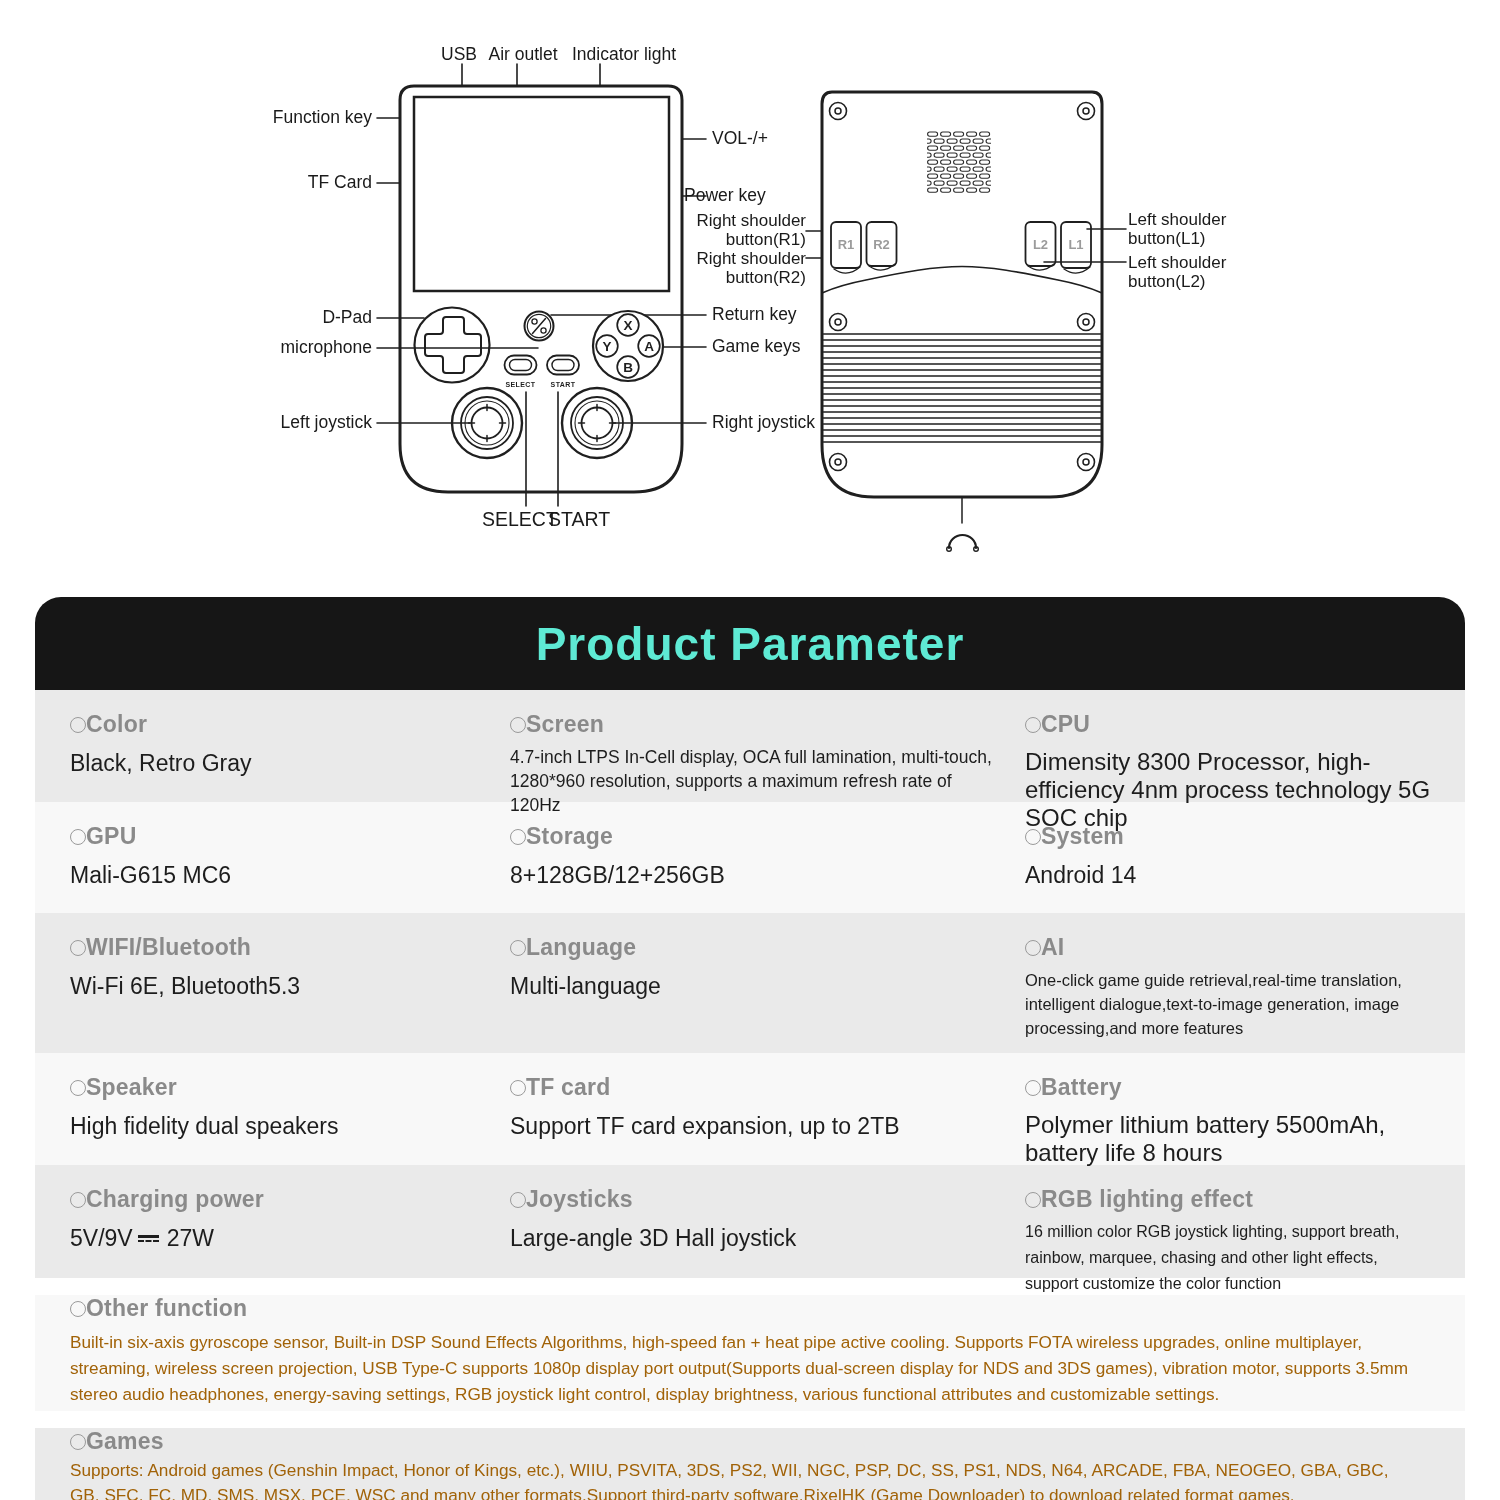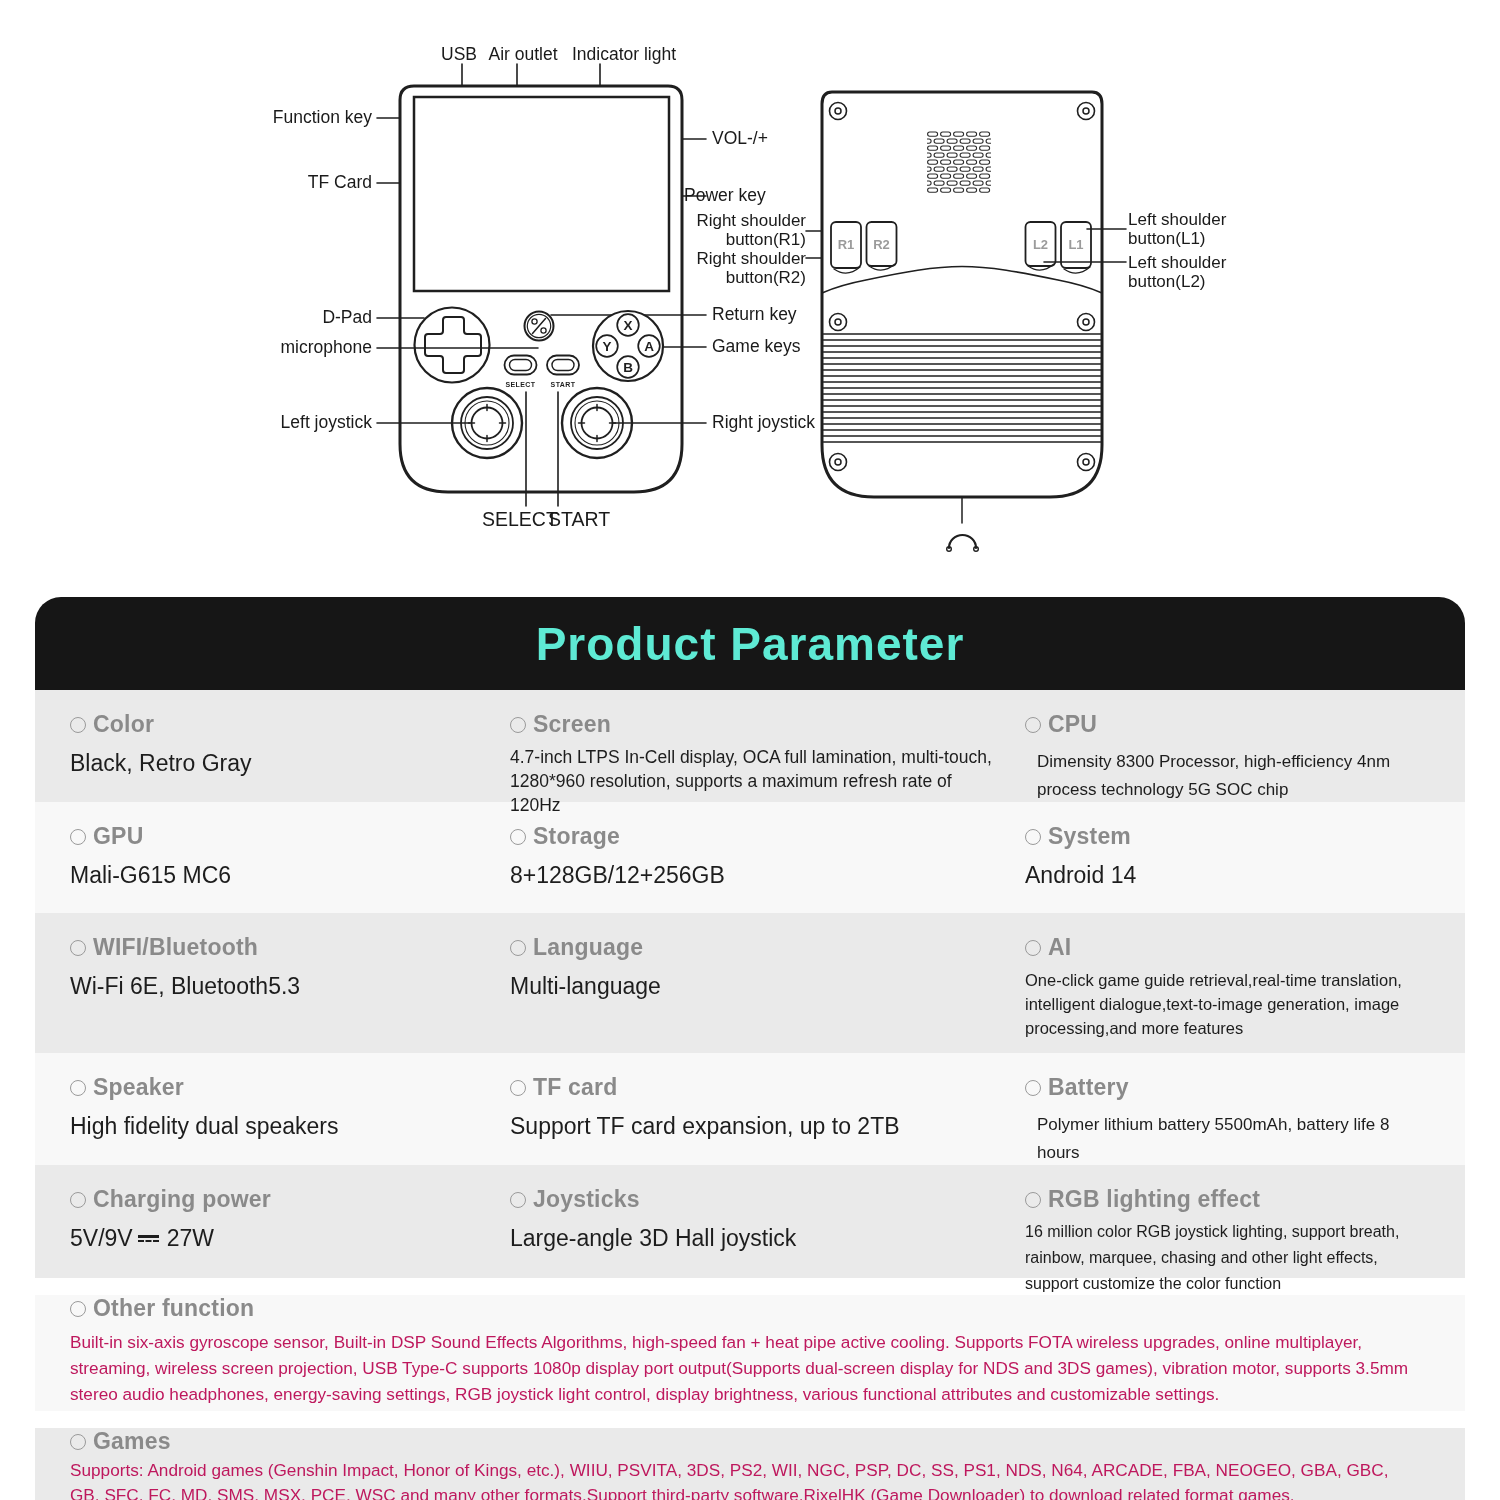--- a/index.html
+++ b/index.html
@@ -17,30 +17,30 @@
   .panel{position:absolute;left:35px;top:597px;width:1430px;}
   .panel-header{height:93px;background:#161616;border-radius:26px 26px 0 0;
                 display:flex;align-items:center;justify-content:center;}
   .panel-title{color:#5eead4;font-size:46px;font-weight:bold;letter-spacing:1px;}
   .prow{display:grid;grid-template-columns:440px 515px 440px;padding-left:35px;box-sizing:border-box;}
   .prow.full{display:block;padding-right:45px;}
   .prow.gray{background:#eaeaea;}
   .prow.light{background:#f8f8f8;}
   .prow.last{border-radius:0 0 26px 26px;}
   .cell{padding-right:30px;box-sizing:border-box;}
-  .cell-head{display:flex;align-items:center;gap:7px;margin-top:21px;}
+  .cell-head{display:flex;align-items:center;margin-top:21px;}
   .cell-head.tight{margin-top:17px;}
   .o-circle{width:14px;height:14px;border:1.6px solid #9a9a9a;border-radius:50%;flex:0 0 auto;}
   .cell-label{font-size:23px;font-weight:bold;color:#8a8a8a;letter-spacing:.2px;}
   .cell-value{color:#1d1d1d;}
   .v-lg{font-size:23px;margin-top:12px;}
-  .v-md{font-size:17px;line-height:28px;margin-top:10px;margin-left:12px;}
+  .v-md{font-size:24px;line-height:28px;margin-top:10px;}
   .v-sm{font-size:17.5px;line-height:24px;margin-top:7px;}
   .v-xs{font-size:16px;line-height:26px;margin-top:6px;}
-  .v-full{font-size:17.2px;line-height:26px;margin-top:7px;color:#be185d;}
+  .v-full{font-size:17.2px;line-height:26px;margin-top:7px;color:#a16207;}
   .v-full.tight{margin-top:3px;line-height:25px;}
   
   .dc-sym{display:inline-block;position:relative;width:24px;height:17px;margin:0 5px;vertical-align:-2px;}
   .dc-sym::before{content:"";position:absolute;left:0;top:4px;width:21px;height:2.6px;background:#1d1d1d;}
   .dc-sym::after{content:"";position:absolute;left:0;top:9px;width:21px;border-top:2.6px dashed #1d1d1d;}
 </style>
 </head>
 <body>
 
 <div class="page">

